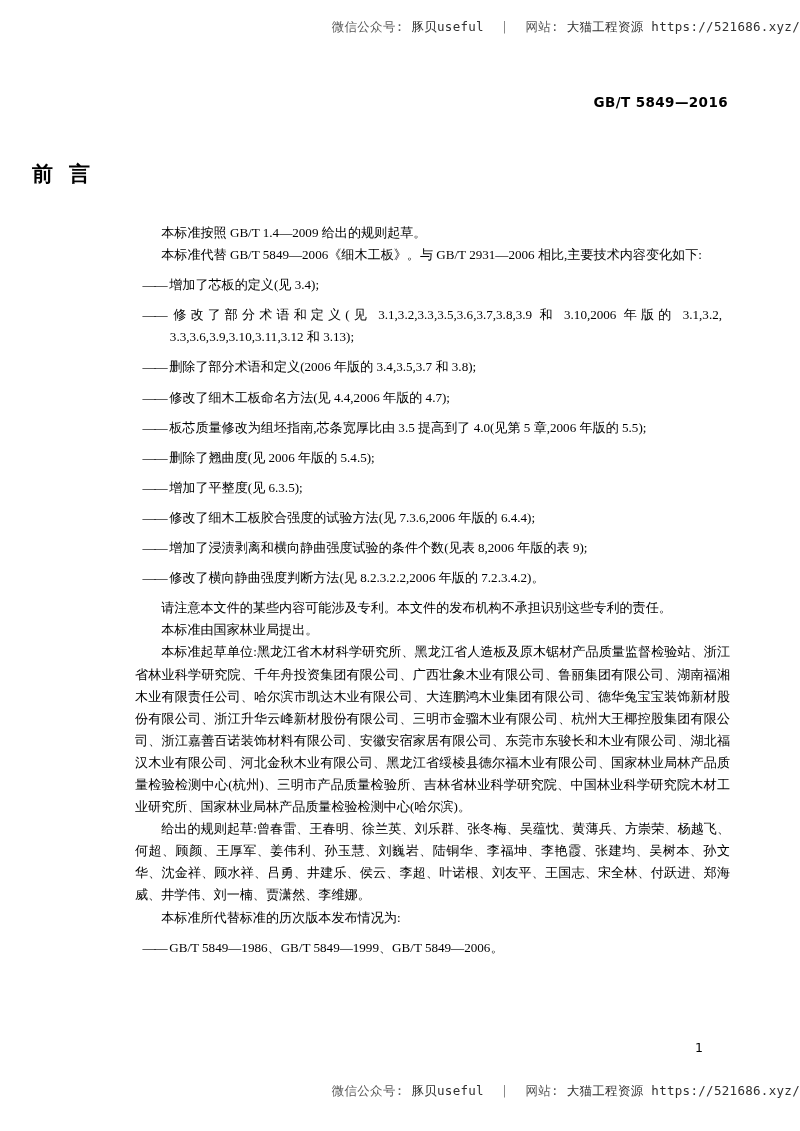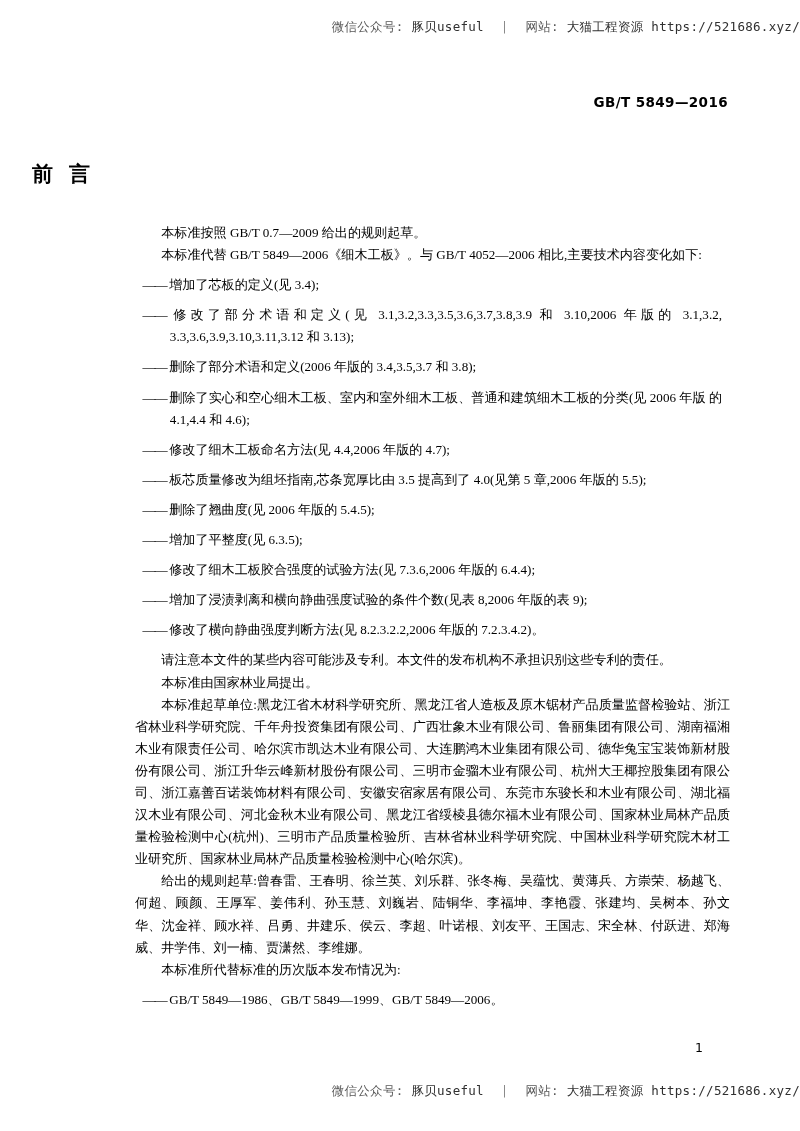--- a/index.html
+++ b/index.html
@@ -120,27 +120,26 @@
     <span class="label">网站:</span>
     <span class="val">大猫工程资源 https://521686.xyz/</span>
   </div>
 
   <div class="std-no">GB/T 5849—2016</div>
 
   <div class="doc-title">前言</div>
 
   <div class="body">
 
-    <p class="p ind2">本标准按照 GB/T 0.7—2009 给出的规则起草。</p>
-    <p class="p ind2">本标准代替 GB/T 5849—2006《细木工板》。与 GB/T 4052—2006 相比,主要技术内容变化如下:</p>
+    <p class="p ind2">本标准按照 GB/T 1.4—2009 给出的规则起草。</p>
+    <p class="p ind2">本标准代替 GB/T 5849—2006《细木工板》。与 GB/T 2931—2006 相比,主要技术内容变化如下:</p>
 
     <p class="dash-item"><span class="dash">——</span><span>增加了芯板的定义(见 3.4);</span></p>
     <p class="dash-item"><span class="dash">——</span><span>修改了部分术语和定义(见 3.1,3.2,3.3,3.5,3.6,3.7,3.8,3.9 和 3.10,2006 年版的 3.1,3.2, 3.3,3.6,3.9,3.10,3.11,3.12 和 3.13);</span></p>
     <p class="dash-item"><span class="dash">——</span><span>删除了部分术语和定义(2006 年版的 3.4,3.5,3.7 和 3.8);</span></p>
-    <p class="dash-item"><span class="dash">——</span><span>删除了实心和空心细木工板、室内和室外细木工板、普通和建筑细木工板的分类(见 2006 年版 的 4.1,4.4 和 4.6);</span></p>
     <p class="dash-item"><span class="dash">——</span><span>修改了细木工板命名方法(见 4.4,2006 年版的 4.7);</span></p>
     <p class="dash-item"><span class="dash">——</span><span>板芯质量修改为组坯指南,芯条宽厚比由 3.5 提高到了 4.0(见第 5 章,2006 年版的 5.5);</span></p>
     <p class="dash-item"><span class="dash">——</span><span>删除了翘曲度(见 2006 年版的 5.4.5);</span></p>
     <p class="dash-item"><span class="dash">——</span><span>增加了平整度(见 6.3.5);</span></p>
     <p class="dash-item"><span class="dash">——</span><span>修改了细木工板胶合强度的试验方法(见 7.3.6,2006 年版的 6.4.4);</span></p>
     <p class="dash-item"><span class="dash">——</span><span>增加了浸渍剥离和横向静曲强度试验的条件个数(见表 8,2006 年版的表 9);</span></p>
     <p class="dash-item"><span class="dash">——</span><span>修改了横向静曲强度判断方法(见 8.2.3.2.2,2006 年版的 7.2.3.4.2)。</span></p>
 
     <p class="p ind2">请注意本文件的某些内容可能涉及专利。本文件的发布机构不承担识别这些专利的责任。</p>
     <p class="p ind2">本标准由国家林业局提出。</p>

